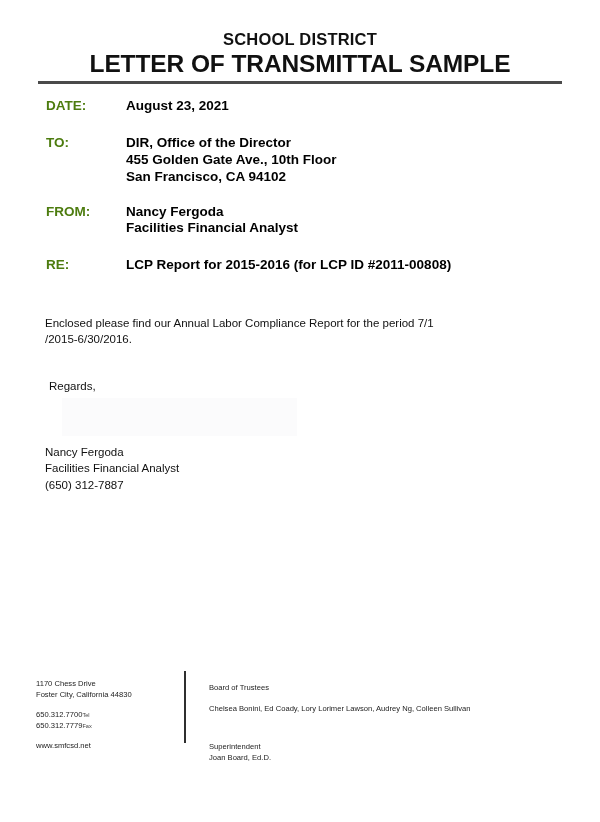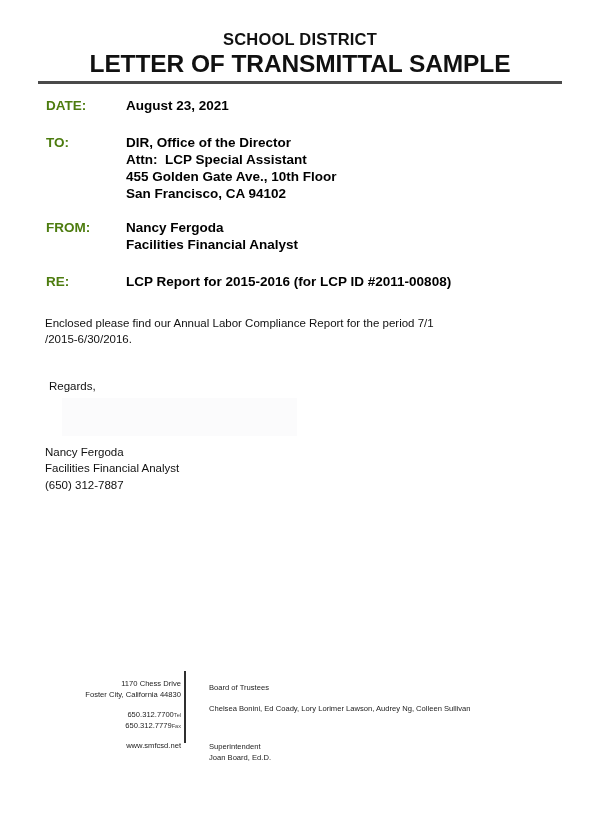--- a/index.html
+++ b/index.html
@@ -157,21 +157,20 @@
   .footer-right {
     position: absolute;
     left: 209px;
     top: 18px;
     width: 350px;
   }
   .f-line {
     font-size: 7.6px;
     line-height: 1.5;
     color: #1c1c1c;
-    text-align: right;
   }
   .f-group { margin-bottom: 8px; }
   .f-group:last-child { margin-bottom: 0; }
   .f-suffix {
     font-size: 5.6px;
     color: #444;
   }
   .f-head {
     font-size: 7.6px;
     line-height: 1.5;
@@ -202,21 +201,20 @@
       <div class="field-label">DATE:</div>
       <div class="field-value">
         <span class="vline">August 23, 2021</span>
       </div>
     </div>
 
     <div class="field-row row-to">
       <div class="field-label">TO:</div>
       <div class="field-value">
         <span class="vline">DIR, Office of the Director</span>
-        <span class="vline">Attn:  LCP Special Assistant</span>
         <span class="vline">455 Golden Gate Ave., 10th Floor</span>
         <span class="vline">San Francisco, CA 94102</span>
       </div>
     </div>
 
     <div class="field-row row-from">
       <div class="field-label">FROM:</div>
       <div class="field-value">
         <span class="vline">Nancy Fergoda</span>
         <span class="vline">Facilities Financial Analyst</span>

